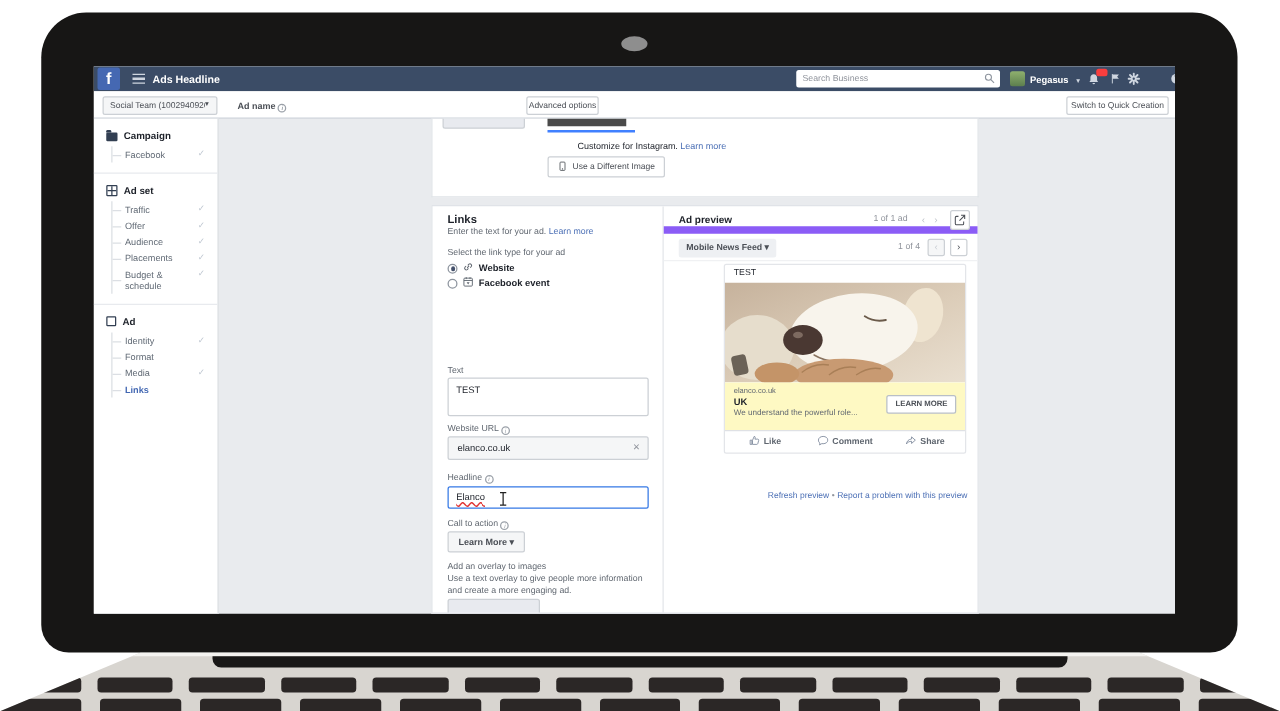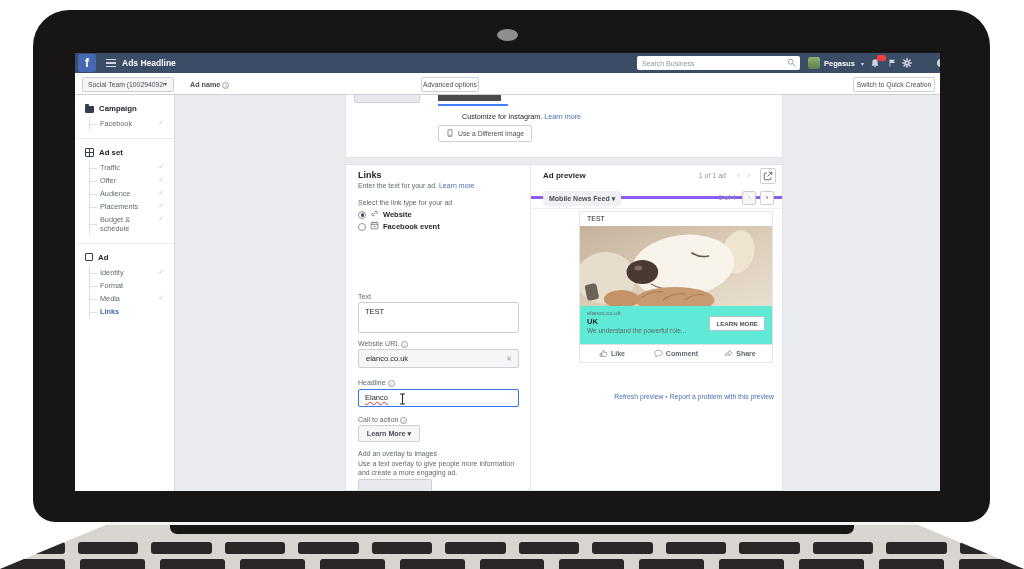--- a/index.html
+++ b/index.html
@@ -96,42 +96,42 @@
   .url-x { position:absolute; right:6px; top:0; color:#90949c; font-size:7px; line-height:17px; }
   .headline-input { position:absolute; left:12px; top:224px; width:161px; height:18px; background:#fff; border:1px solid #3578e5; border-radius:2px; font-size:7.5px; line-height:16px; padding-left:6px; }
   .wavy { text-decoration:underline; text-decoration-style:wavy; text-decoration-color:#e03333; text-decoration-thickness:1px; }
   .ibeam { position:absolute; left:40px; top:3px; }
   .cta-btn { position:absolute; left:12px; top:260px; width:62px; height:17px; background:#f5f6f7; border:1px solid #ccd0d5; border-radius:2px; font-size:7.2px; font-weight:600; color:#4b4f56; text-align:center; line-height:15px; }
   .overlay-desc { position:absolute; left:12px; top:294px; width:168px; font-size:7px; color:#606770; line-height:1.35; }
   .partial-btn { position:absolute; left:12px; top:314px; width:74px; height:20px; background:#e8eaef; border:1px solid #ccd0d5; border-radius:2px; }
 
   
   .rp { position:absolute; left:185px; top:0; width:253px; height:327px; }
-  .rp-head { position:absolute; left:0; top:0; width:253px; height:34px; border-bottom:3px solid #8b5cf6; }
+  .rp-head { position:absolute; left:0; top:0; width:253px; height:22px; border-bottom:6px solid #8b5cf6; }
   .rp-title { position:absolute; left:12px; top:6px; font-size:8px; font-weight:600; }
   .rp-count { position:absolute; right:58px; top:7px; font-size:7px; color:#90949c; }
   .chev { font-size:8px; color:#bec3c9; position:absolute; top:6px; }
   .ext-btn { position:absolute; right:8px; top:3px; width:16px; height:16px; border:1px solid #ccd0d5; border-radius:2px; background:#fff; display:flex; align-items:center; justify-content:center; }
   .rp-row2 { position:absolute; left:0; top:22px; width:253px; height:22px; border-bottom:1px solid #f0f1f3; }
   .placement { position:absolute; left:12px; top:3.5px; height:15px; background:#eef0f3; border-radius:2px; font-size:7px; font-weight:600; color:#4b4f56; line-height:15px; padding:0 6px; }
   .pg-count { position:absolute; right:48px; top:7px; font-size:7px; color:#90949c; }
   .pg-btn { position:absolute; top:4px; width:14px; height:14px; border:1px solid #ccd0d5; border-radius:2px; text-align:center; line-height:12px; font-size:8px; }
   .pg-prev { right:28px; background:#f5f6f7; color:#c8cdd3; }
   .pg-next { right:10px; background:#fff; color:#4b4f56; }
 
   .post { position:absolute; left:48px; top:46px; width:194px; background:#fff; border:1px solid #e3e5e9; border-radius:2px; }
   .post-head { position:relative; height:24px; padding:5px 6px 0 6px; }
   .post-logo { position:absolute; left:6px; top:5px; width:17px; height:17px; border-radius:3px; background:#3d72c8; color:#fff; font-size:4.5px; font-style:italic; font-weight:bold; text-align:center; line-height:17px; }
   .post-page { position:absolute; left:28px; top:5px; font-size:7.5px; font-weight:bold; color:#1d2129; }
   .post-sub { position:absolute; left:28px; top:15px; font-size:6.3px; color:#90949c; display:flex; align-items:center; gap:2px; }
   .post-like-top { position:absolute; right:26px; top:6px; }
   .post-more { position:absolute; right:7px; top:5px; font-size:7px; color:#90949c; letter-spacing:1px; }
   .post-text { padding:3px 7px 4px 7px; font-size:7px; }
   .post-img { display:block; width:100%; height:80px; }
-  .linkbar { position:relative; height:38px; background:#5eead4; padding:4px 7px; }
+  .linkbar { position:relative; height:38px; background:#fef9c3; padding:4px 7px; }
   .lb-domain { font-size:6px; color:#606770; }
   .lb-title { font-size:7.5px; font-weight:bold; color:#1d2129; margin-top:1px; }
   .lb-desc { font-size:6.5px; color:#606770; margin-top:1px; }
   .lb-cta { position:absolute; right:7px; top:10px; border:1px solid #b9bfc7; background:#fff; border-radius:2px; font-size:6.2px; font-weight:600; color:#4b4f56; padding:3px 6px; white-space:nowrap; }
   .post-actions { display:flex; height:18px; border-top:1px solid #dfe1e5; }
   .action-item { flex:1; display:flex; align-items:center; justify-content:center; gap:3px; font-size:7px; color:#606770; font-weight:600; cursor:pointer; }
   .refresh-row { position:absolute; right:10px; top:228px; font-size:6.8px; color:#4b6fb5; white-space:nowrap; }
   .refresh-row .sep { color:#90949c; margin:0 2px; }
 </style>
 </head>

